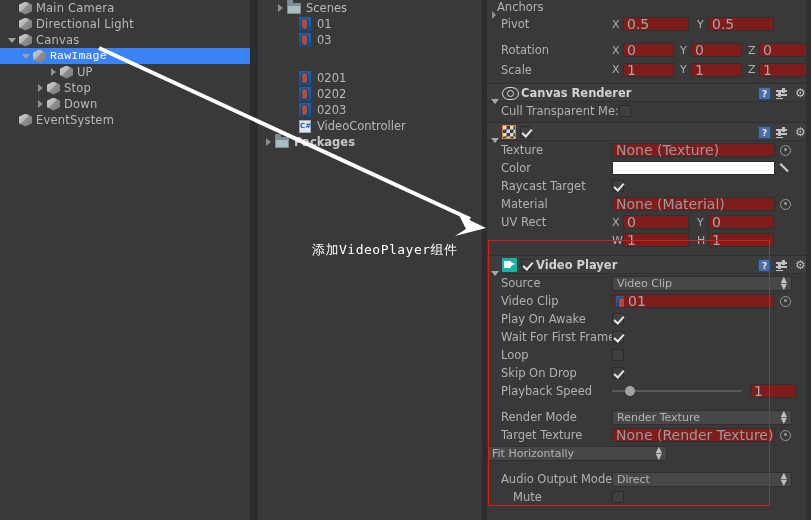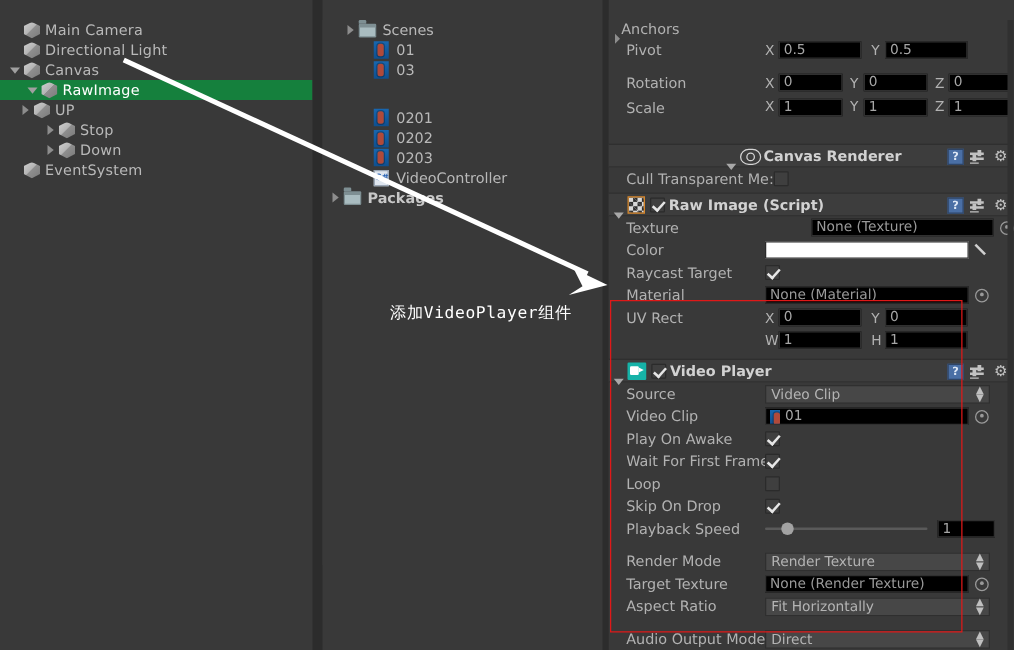--- a/index.html
+++ b/index.html
@@ -5,34 +5,34 @@
   * { box-sizing: border-box; margin: 0; padding: 0; }
   html, body {
     width: 811px; height: 520px;
     background: #393939;
     font-family: "DejaVu Sans", "Liberation Sans", sans-serif;
     overflow: hidden;
   }
   #root { position: relative; width: 811px; height: 520px; }
 
   
-  .panel { position: absolute; top: 16px; height: 436px; }
+  .panel { position: absolute; top: 0; height: 436px; }
   #hierarchy { left: 0; width: 250px; background: #393939; }
   #divider1  { left: 250px; width: 8px; background: #2c2c2c; height: 520px; position:absolute; top:0;}
   #project   { left: 258px; width: 224px; background: #393939; }
   #divider2  { left: 482px; width: 5px; background: #2c2c2c; height: 520px; position:absolute; top:0;}
   #inspector { left: 487px; width: 324px; background: #393939; }
 
   
   .hrow {
     position: relative; height: 16px; line-height: 16px;
     font-size: 11px; color: #b9b9b9; white-space: nowrap;
     display: flex; align-items: center;
   }
-  .hrow.sel { background: #15803d; color: #ffffff; }
+  .hrow.sel { background: #3b82f6; color: #ffffff; font-family: Liberation Mono, monospace; }
   .tw { width: 9px; height: 9px; flex: 0 0 9px; margin-right: 2px; position: relative; }
   .tw.down::after {
     content:""; position:absolute; left:0; top:2px;
     border-left: 4.5px solid transparent; border-right: 4.5px solid transparent;
     border-top: 5px solid #a0a0a0;
   }
   .tw.right::after {
     content:""; position:absolute; left:2px; top:0;
     border-top: 4.5px solid transparent; border-bottom: 4.5px solid transparent;
     border-left: 5px solid #8d8d8d;
@@ -80,22 +80,22 @@
   .bold { font-weight: bold; color: #c8c8c8; }
 
   
   .irow {
     position: relative; height: 18px; display: flex; align-items: center;
     font-size: 11.5px; color: #b2b2b2; white-space: nowrap;
   }
   .ilabel { padding-left: 14px; width: 125px; flex: 0 0 125px; }
   .ilabel.indent2 { padding-left: 26px; }
   .field {
-    background: #000000; border: 1px solid #303030; height: 14px;
-    color: #a6a6a6; font-size: 11px; line-height: 12px; padding: 0 3px;
+    background: #7f1d1d; border: 1px solid #303030; height: 14px;
+    color: #a6a6a6; font-size: 14px; line-height: 12px; padding: 0 3px;
     display: flex; align-items: center;
   }
   .field.dis { color: #9a9a9a; }
   .axis { color: #b2b2b2; font-size: 11px; width: 11px; flex: 0 0 11px; }
   .chk {
     width: 12px; height: 12px; background: #3f3f3f; border: 1px solid #2b2b2b;
     position: relative; border-radius: 1px;
   }
   .chk.on::after {
     content: "";
@@ -227,21 +227,21 @@
         <div class="hrow" style="padding-left: 8px;">
           <span class="tw down"></span>
           <span class="cube"></span>
           <span class="hlabel">Canvas</span>
         </div>
         <div class="hrow sel" style="padding-left: 22px;">
           <span class="tw down"></span>
           <span class="cube"></span>
           <span class="hlabel">RawImage</span>
         </div>
-        <div class="hrow" style="padding-left: 16px;">
+        <div class="hrow" style="padding-left: 49px;">
           <span class="tw right"></span>
           <span class="cube"></span>
           <span class="hlabel">UP</span>
         </div>
         <div class="hrow" style="padding-left: 36px;">
           <span class="tw right"></span>
           <span class="cube"></span>
           <span class="hlabel">Stop</span>
         </div>
         <div class="hrow" style="padding-left: 36px;">
@@ -273,21 +273,21 @@
         <div class="prow" style="padding-left: 30px;">
           <span class="tw"></span>
           <span class="clipicon"></span>
           <span>03</span>
         </div>
         <div class="prow" style="padding-left: 30px; margin-top: 22px;">
           <span class="tw"></span>
           <span class="clipicon"></span>
           <span>0201</span>
         </div>
-        <div class="prow" style="padding-left: 30px; align-items: flex-end;">
+        <div class="prow" style="padding-left: 30px;">
           <span class="tw"></span>
           <span class="clipicon"></span>
           <span>0202</span>
         </div>
         <div class="prow" style="padding-left: 30px; text-align: center;">
           <span class="tw"></span>
           <span class="clipicon"></span>
           <span>0203</span>
         </div>
         <div class="prow" style="padding-left: 30px;">
@@ -334,21 +334,21 @@
     <div class="irow" style="height:19px;">
       <span class="ilabel">Scale</span>
       <span class="axis">X</span>
       <span class="field" style="width:51px;">1</span>
       <span class="axis" style="margin-left:6px;">Y</span>
       <span class="field" style="width:51px;">1</span>
       <span class="axis" style="margin-left:6px;">Z</span>
       <span class="field" style="width:51px;">1</span>
     </div>
 
-    <div class="comp-header" style="margin-top:20px;justify-content:center;">
+    <div class="comp-header" style="margin-top:4px;">
       <span class="foldout"></span>
       <span class="eye"></span>
       <span class="comp-title">Canvas Renderer</span>
       <span class="hdr-icons">
         <span class="ic-help">?</span>
         <span class="ic-preset">
             <i></i>
             <i></i>
             <i></i>
             <b></b>
@@ -359,37 +359,36 @@
     </div>
     <div class="irow">
       <span style="padding-left:14px;font-size:11.5px;color:#b2b2b2;">Cull Transparent Me:</span>
       <span class="chk" id="cull-chk"></span>
     </div>
 
     <div class="comp-header" style="margin-top:2px;">
       <span class="foldout"></span>
       <span class="rawimg-icon"></span>
       <span class="chk on" style="margin-right:3px;"></span>
-      <span class="comp-title">Raw Image (Script)</span>
       <span class="hdr-icons">
         <span class="ic-help">?</span>
         <span class="ic-preset">
             <i></i>
             <i></i>
             <i></i>
             <b></b>
             <b></b>
           </span>
         <span class="ic-gear">⚙</span>
       </span>
     </div>
 
     <div class="irow">
       <span class="ilabel">Texture</span>
-      <span class="field dis" style="width:163px;margin-left:37px;">None (Texture)</span>
+      <span class="field dis" style="width:163px;">None (Texture)</span>
       <span class="radio-target" style="margin-left:5px;"></span>
     </div>
     <div class="irow">
       <span class="ilabel">Color</span>
       <span id="color-swatch" style="width: 163px; height: 14px; border: 1px solid rgb(43, 43, 43); background: rgb(255, 255, 255);"></span>
       <span class="eyedropper" style="margin-left:5px;"></span>
     </div>
     <div class="irow">
       <span class="ilabel">Raycast Target</span>
       <span class="chk on"></span>
@@ -477,21 +476,20 @@
         <span>Render Texture</span>
         <span class="dd-arrows">▲<br>▼</span>
       </span>
     </div>
     <div class="irow">
       <span class="ilabel">Target Texture</span>
       <span class="field dis" style="width:163px;">None (Render Texture)</span>
       <span class="radio-target" style="margin-left:5px;"></span>
     </div>
     <div class="irow">
-      <span class="ilabel">Aspect Ratio</span>
       <span class="dropdown" style="width:180px;">
         <span>Fit Horizontally</span>
         <span class="dd-arrows">▲<br>▼</span>
       </span>
     </div>
 
     <div class="irow" style="margin-top:8px;">
       <span class="ilabel">Audio Output Mode</span>
       <span class="dropdown" style="width:180px;">
         <span>Direct</span>

